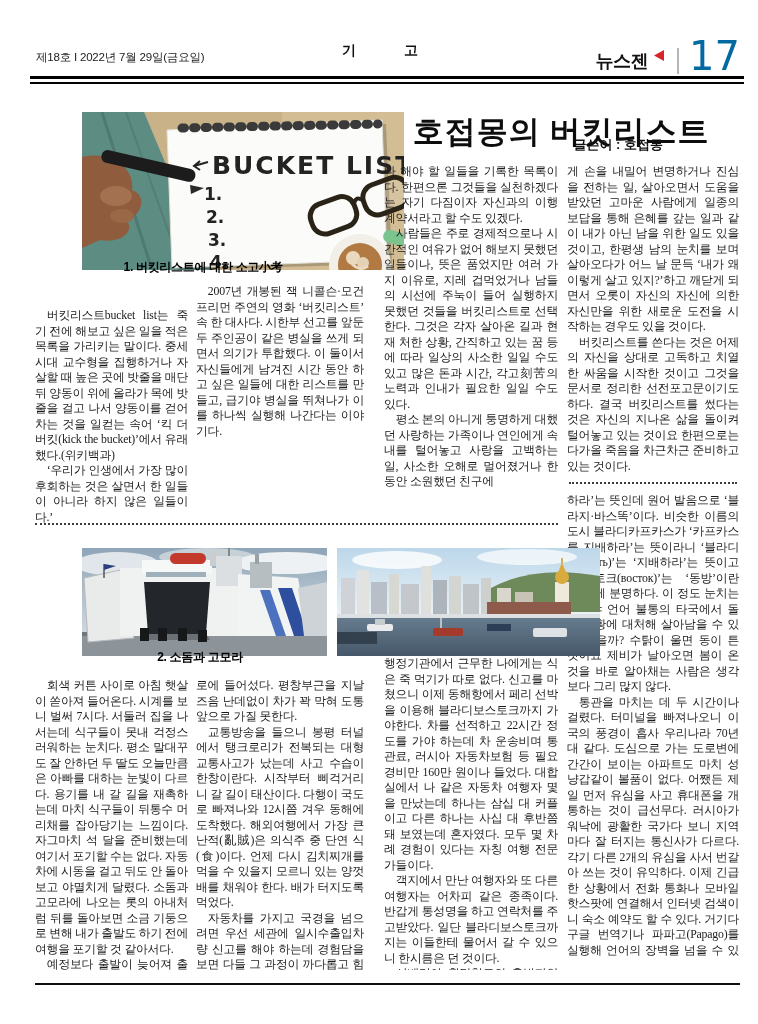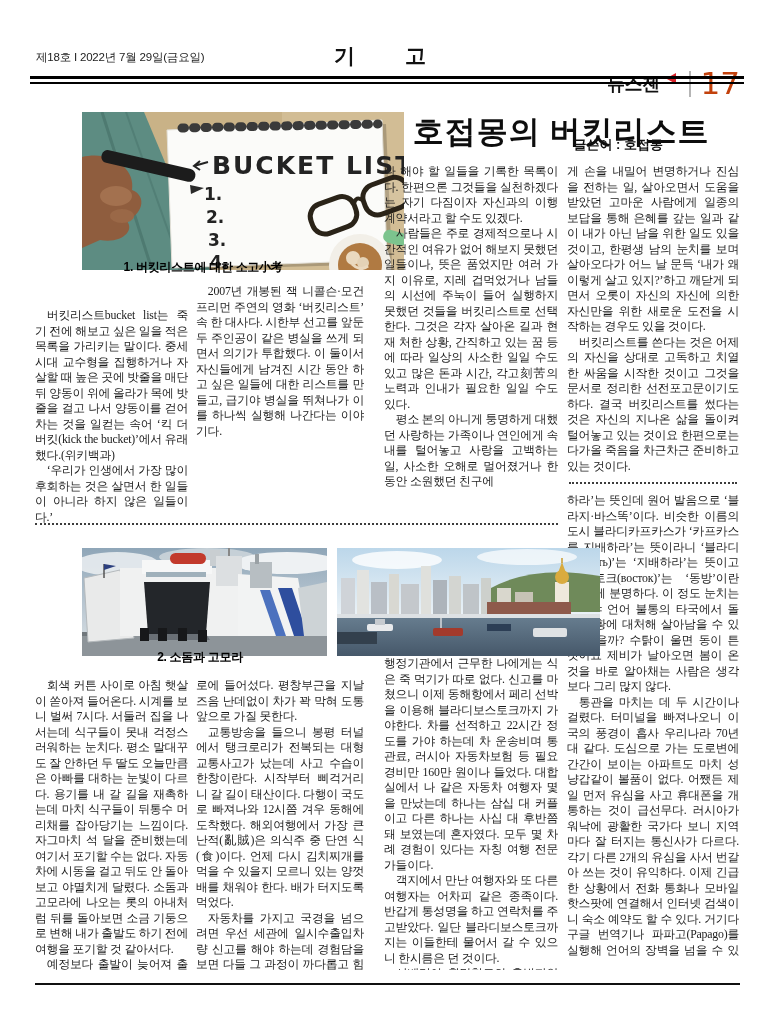--- a/index.html
+++ b/index.html
@@ -3,28 +3,28 @@
 <meta charset="utf-8">
 <style>
   html,body{margin:0;padding:0;background:#ffffff;}
   .page{position:relative;width:758px;height:1024px;background:#ffffff;overflow:hidden;
         font-family:"Liberation Serif","DejaVu Serif",serif;color:#1c1c1c;}
 
   
   .masthead-left{position:absolute;left:36px;top:50px;font-family:"Liberation Sans",sans-serif;
         font-size:11.5px;color:#222;letter-spacing:-0.2px;}
   .masthead-center{position:absolute;left:300px;top:42px;width:160px;text-align:center;
-        font-family:"Liberation Sans",sans-serif;font-size:21px;font-weight:bold;color:#111;
+        font-family:"Liberation Sans",sans-serif;font-size:14px;font-weight:bold;color:#111;
         letter-spacing:22px;text-indent:22px;}
   .masthead-right{position:absolute;right:18px;top:36px;display:flex;align-items:flex-end;gap:6px;
         font-family:"Liberation Sans",sans-serif;}
   .np-name{font-size:18px;font-weight:800;color:#111;letter-spacing:-0.5px;line-height:1;padding-bottom:6px;}
   .np-mark{width:11px;height:12px;margin-bottom:14px;}
   .np-div{width:2px;height:26px;background:#b5b5b5;margin:0 4px 2px 6px;}
-  .np-page{font-size:31px;font-weight:500;color:#c2410c;line-height:1;font-family:"DejaVu Sans",sans-serif;margin-top:32px;}
+  .np-page{font-size:40px;font-weight:500;color:#0369a1;line-height:1;font-family:"DejaVu Sans",sans-serif;}
   .rule-double{position:absolute;left:30px;top:76px;width:714px;height:3px;
         border-top:3.5px solid #000;border-bottom:2px solid #000;}
 
   
   .article-title{position:absolute;left:385px;top:90px;width:352px;text-align:center;
         font-size:31px;font-weight:bold;color:#0d0d0d;letter-spacing:1px;}
   .article-byline{position:absolute;left:385px;top:136px;width:278px;text-align:right;
         font-family:"Liberation Sans",sans-serif;font-size:13px;font-weight:bold;color:#111;}
 
   

